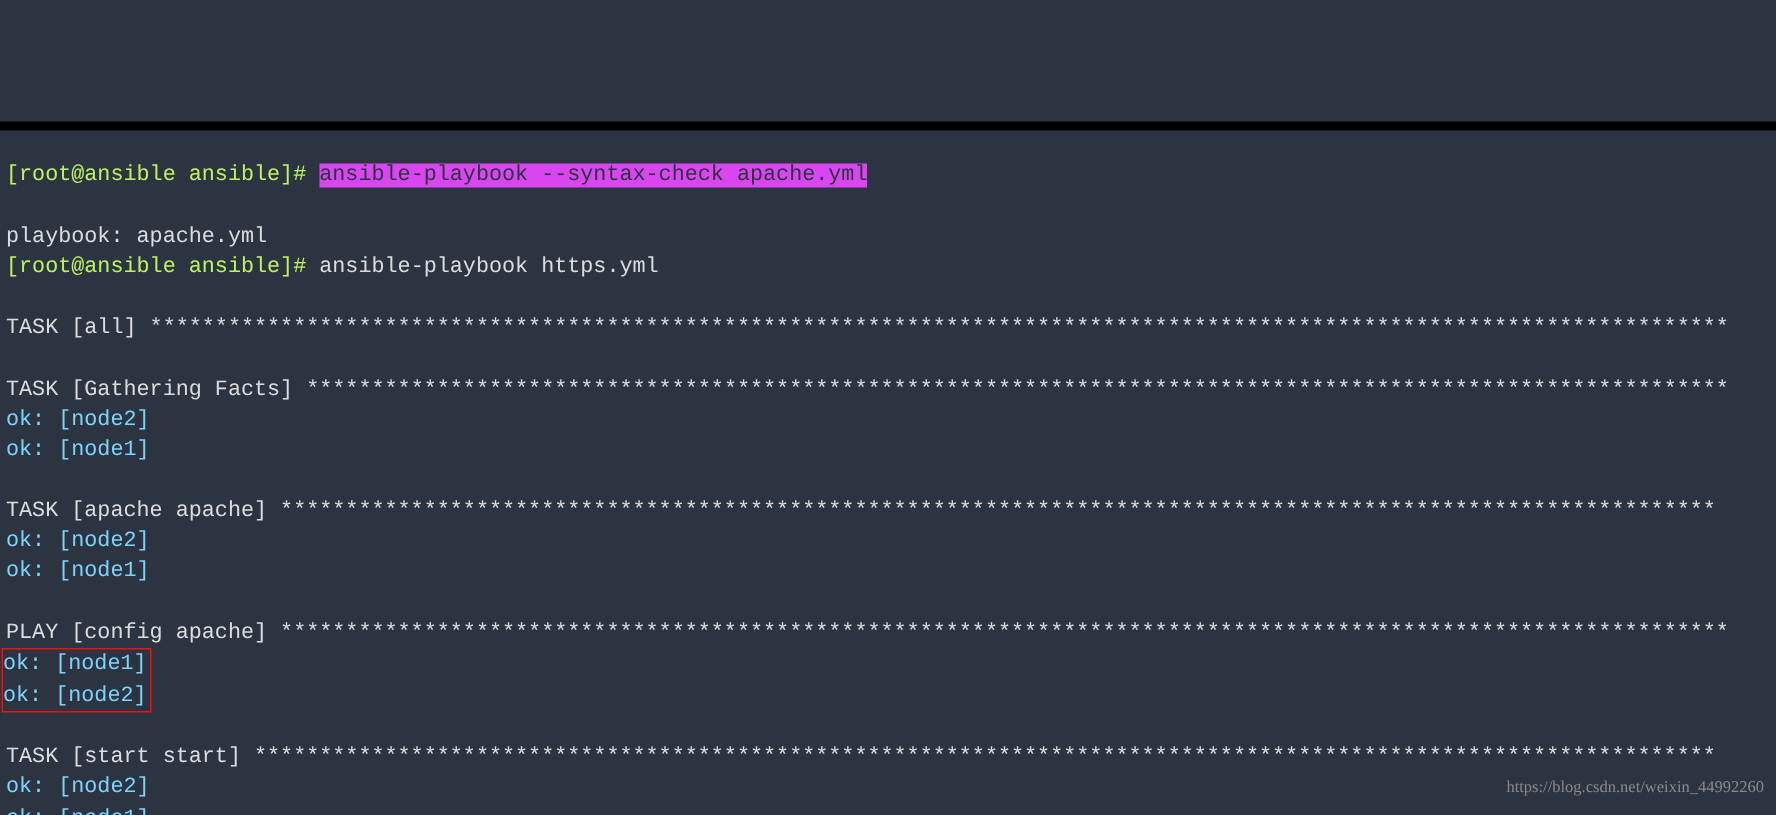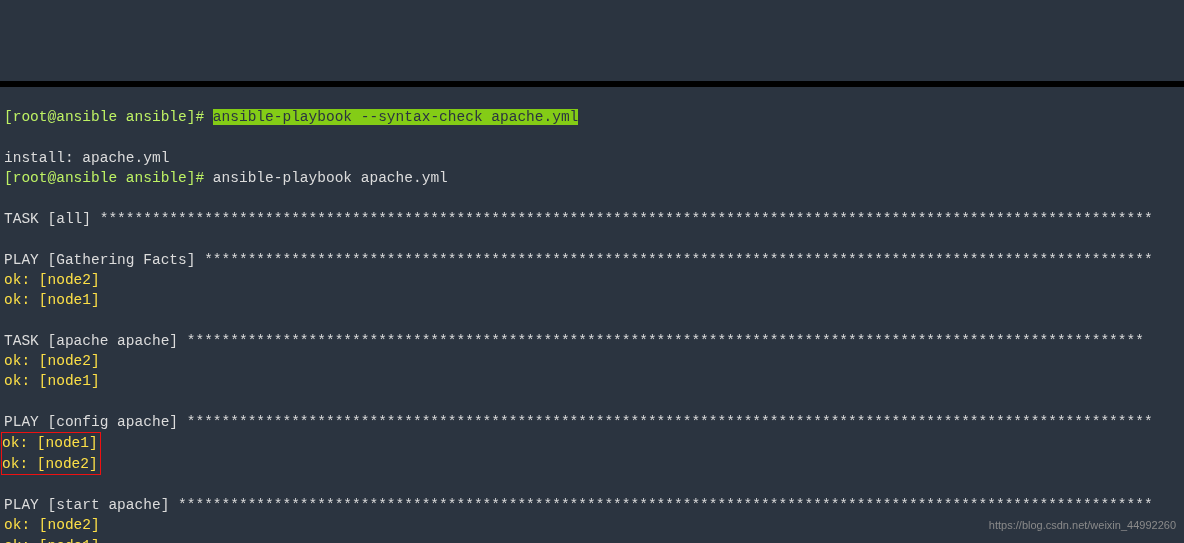--- a/index.html
+++ b/index.html
@@ -22,70 +22,70 @@
       background: #000;
       height: 6px;
     }
     .terminal {
       padding: 0 4px;
     }
     .prompt {
       color: #bef264;
     }
     .cmd-highlight {
-      background: #84cc16;
+      background: #d946ef;
       color: #2b3440;
     }
     .green {
-      color: #fde047;
+      color: #7dd3fc;
     }
     .asterisks {
       color: #dcdcdc;
     }
     .red-box {
       border: 1.5px solid #e11;
       display: inline-block;
       padding: 0 2px 0 0;
       margin-left: -3px;
     }
     .watermark {
       position: absolute;
       right: 8px;
       bottom: 10px;
       color: #8a8a8a;
       font-size: 11px;
-      font-family: Liberation Sans, sans-serif;
+      font-family: Liberation Serif, serif;
     }
   </style>
 </head>
 <body>
 
 
 
 <div class="topbar"></div>
 <div class="terminal"><span class="prompt">[root@ansible ansible]# </span><span class="cmd-highlight">ansible-playbook --syntax-check apache.yml</span>
 <span></span>
-<span>install: apache.yml</span>
-<span class="prompt">[root@ansible ansible]# </span><span>ansible-playbook apache.yml</span>
+<span>playbook: apache.yml</span>
+<span class="prompt">[root@ansible ansible]# </span><span>ansible-playbook https.yml</span>
 <span></span>
 <span>TASK [all] </span><span class="asterisks">*************************************************************************************************************************</span>
 <span></span>
-<span>PLAY [Gathering Facts] </span><span class="asterisks">*************************************************************************************************************</span>
+<span>TASK [Gathering Facts] </span><span class="asterisks">*************************************************************************************************************</span>
 <span class="green">ok: [node2]</span>
 <span class="green">ok: [node1]</span>
 <span></span>
 <span>TASK [apache apache] </span><span class="asterisks">**************************************************************************************************************</span>
 <span class="green">ok: [node2]</span>
 <span class="green">ok: [node1]</span>
 <span></span>
 <span>PLAY [config apache] </span><span class="asterisks">***************************************************************************************************************</span>
 <span class="red-box"><span class="green">ok: [node1]</span>
 <span class="green">ok: [node2]</span></span>
 <span></span>
-<span>PLAY [start apache] </span><span class="asterisks">****************************************************************************************************************</span>
+<span>TASK [start start] </span><span class="asterisks">****************************************************************************************************************</span>
 <span class="green">ok: [node2]</span>
 <span class="green">ok: [node1]</span>
 <span></span>
 
 
 </div>
 
 <div class="watermark">https://blog.csdn.net/weixin_44992260</div>
 
 

